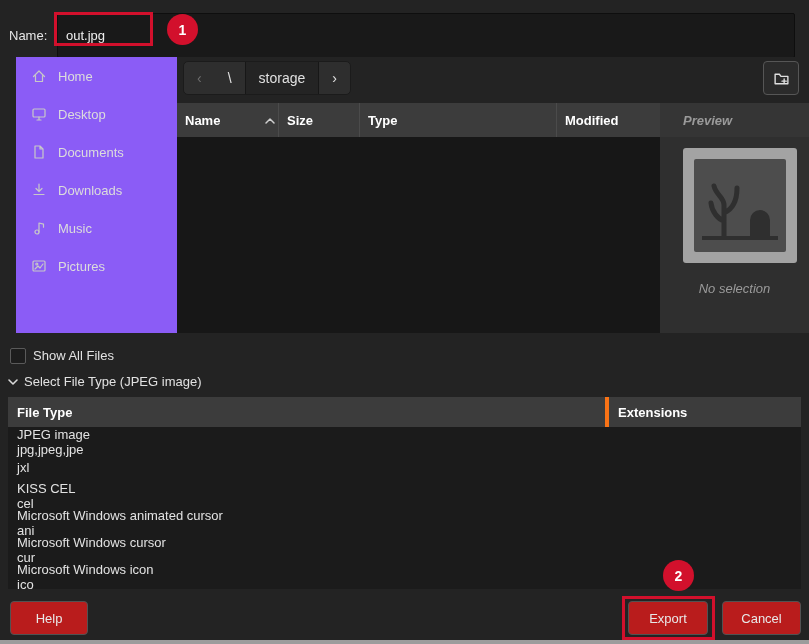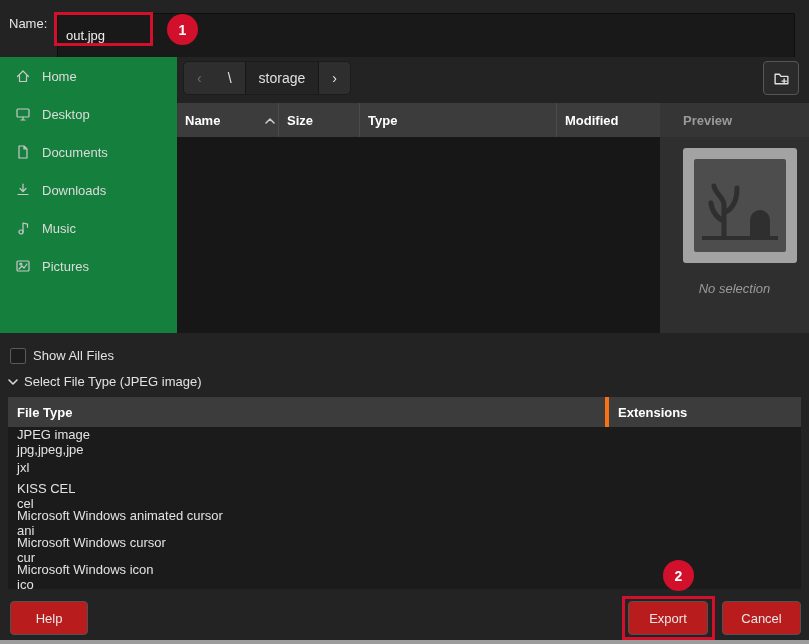--- a/index.html
+++ b/index.html
@@ -3,34 +3,34 @@
 <meta charset="utf-8">
 <style>
   :root { --red: #d2102c; }
   * { margin:0; padding:0; box-sizing:border-box; }
   html,body { background:#111; }
   body { font-family:"Liberation Sans", sans-serif; }
   .dialog { position:relative; width:809px; height:644px; background:#232323;
             color:#e2e2e2; font-size:13px; overflow:hidden; }
 
   
-  .name-label { position:absolute; left:9px; top:16px; color:#e6e6e6; }
+  .name-label { position:absolute; left:9px; top:28px; color:#e6e6e6; }
   .name-input { position:absolute; left:57px; top:13px; width:738px; height:45px;
                 background:#191919; border:1px solid #0e0e0e; border-radius:2px;
                 color:#efefef; padding:0 8px; font:13px "Liberation Sans",sans-serif; outline:none; }
   .red-box-name { position:absolute; left:54px; top:12px; width:99px; height:34px;
                   border:3px solid var(--red); pointer-events:none; }
   .badge { position:absolute; width:31px; height:31px; border-radius:50%;
            background:var(--red); color:#fff; font-weight:bold; font-size:14px;
            display:flex; align-items:center; justify-content:center; z-index:20; }
   .badge-1 { left:167px; top:14px; }
   .badge-2 { left:663px; top:560px; }
 
   
-  .sidebar { position:absolute; left:0; top:57px; width:198px; height:276px; background:#15803d; }
+  .sidebar { position:absolute; left:16px; top:57px; width:198px; height:276px; background:#8b5cf6; }
   .side-item { display:flex; align-items:center; gap:11px; height:38px; padding-left:15px; color:#dcdcdc; }
   .side-item svg { width:16px; height:16px; stroke:#c8c8c8; fill:none; stroke-width:1.2;
                    stroke-linecap:round; stroke-linejoin:round; flex:0 0 auto; }
 
   
   .pathbar { position:absolute; left:177px; top:57px; right:0; height:46px; background:#232323; }
   .path-group { position:absolute; left:6px; top:4px; height:34px; background:#2e2e2e;
                 border:1px solid #1b1b1b; border-radius:5px; display:flex; overflow:hidden; }
   .path-btn { padding:0 13px; display:flex; align-items:center; color:#e0e0e0; font-size:14px; }
   .path-btn.dim { color:#6e6e6e; }
@@ -48,21 +48,21 @@
   .fl-name { width:102px; justify-content:space-between; }
   .fl-size { width:81px; }
   .fl-type { width:197px; }
   .fl-mod  { flex:1; border-right:none; }
   .sort-caret svg { width:12px; height:8px; stroke:#cfcfcf; fill:none; stroke-width:1.5;
                     stroke-linecap:round; stroke-linejoin:round; }
 
   
   .preview-panel { position:absolute; left:660px; top:103px; width:149px; height:230px; background:#2f2f2f; }
   .preview-header { height:34px; display:flex; align-items:center; padding:0 23px;
-                    color:#9a9a9a; font-weight:bold; background:#353535; }
+                    color:#9a9a9a; font-weight:bold; background:#353535;font-style:italic; }
   .thumb { position:absolute; left:23px; top:45px; width:114px; height:115px;
            background:#a3a3a3; border-radius:3px; display:flex; align-items:center; justify-content:center; }
   .thumb-inner { width:92px; height:93px; background:#4d4d4d; border-radius:2px; }
   .no-selection { position:absolute; left:0; top:178px; width:100%; text-align:center;
                   font-style:italic; color:#9a9a9a; }
 
   
   .checkbox { position:absolute; left:10px; top:348px; width:16px; height:16px;
               background:#1d1d1d; border:1px solid #5a5a5a; border-radius:2px; }
   .checkbox-label { position:absolute; left:33px; top:348px; }

